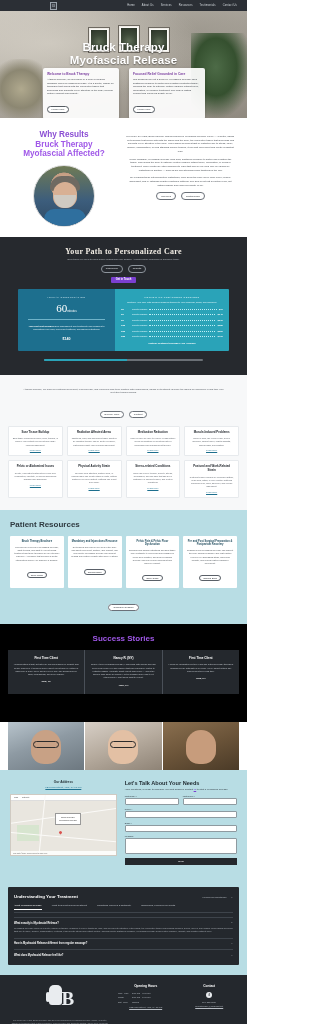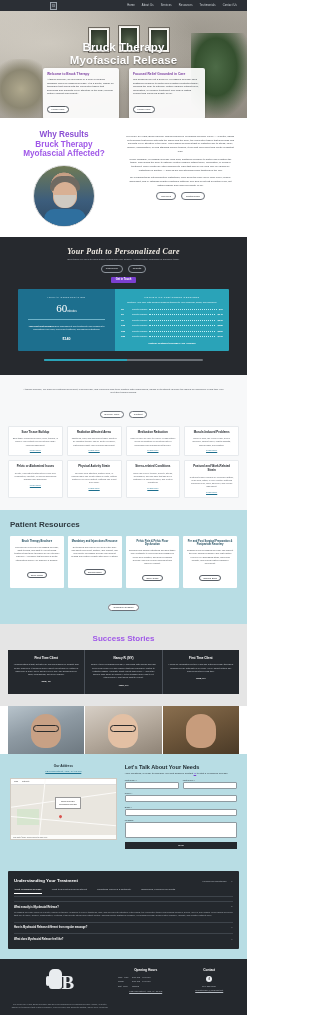--- a/index.html
+++ b/index.html
@@ -86,21 +86,21 @@
     border-radius:0 0 11px 11px; background:#cfcac2; }
   .portrait .shirt { position:absolute; left:10px; top:43px; width:42px; height:22px;
     border-radius:10px 10px 0 0; background:#2f6f9e; }
   .why-right { flex:1; padding-top:5px; }
   .why-right p { font-size:2.45px; line-height:3.7px; color:#41474e; text-align:center; margin-bottom:4px; }
   .why-btns { display:flex; gap:5px; justify-content:center; margin-top:5px; }
 
   
   .path { background:#26292e; padding:10px 10px 14px; }
   .path h2 { text-align:center; color:#f1ece4; font-family:"Liberation Serif", serif;
-    font-style:italic; font-size:8px; letter-spacing:.3px; }
+    font-size:8px; letter-spacing:.3px; }
   .path p { text-align:center; color:#b9bec4; font-size:2.4px; line-height:3.4px; margin-top:2px; }
   .path-btns { display:flex; gap:5px; justify-content:center; margin-top:4px; }
   .pill-dark { border:0.4px solid #8d949c; border-radius:5px; font-size:2.5px; color:#e6e9ec;
     padding:1.2px 4px; }
   .cta-purple { display:block; margin:4px auto 0; width:fit-content; background:#7b3fd1; color:#fff;
     font-size:2.6px; padding:1.6px 5px; border-radius:1px; font-weight:bold; }
   .price-card { margin:6px 8px 0; display:flex; border-radius:1px; overflow:hidden; }
   .pc-left { width:46%; background:#1d6f8e; padding:7px 6px; text-align:center; }
   .pc-left .lbl { font-size:2.5px; color:#cfe9f3; letter-spacing:.5px; }
   .pc-left .big { font-family:"Liberation Serif", serif; font-size:11px; color:#ffffff; margin-top:3px; }
@@ -139,21 +139,21 @@
   .resources h2 { text-align:left; font-size:8px; color:#2f3a40; font-weight:bold; }
   .res-grid { display:grid; grid-template-columns:repeat(4,1fr); gap:4px; margin-top:7px; }
   .rescard { background:#fff; border-radius:1px; padding:4px 3.5px 5px; text-align:center; }
   .rescard h5 { font-size:2.6px; line-height:3.4px; color:#1f4a5c; font-weight:bold; }
   .rescard p { font-size:2.2px; line-height:3.2px; color:#4b5258; margin-top:2.5px; }
   .resbtn { display:inline-block; margin-top:3px; border:0.4px solid #5a6068; border-radius:4px;
     font-size:2.3px; padding:1px 3px; color:#22272d; }
   .center-pill { text-align:center; margin-top:6px; }
 
   
-  .stories { background:#e5e5e5; padding:10px 8px 12px; }
+  .stories { background:#000000; padding:10px 8px 28px; }
   .stories h2 { text-align:center; font-size:8px; color:#a058e8; font-weight:bold; }
   .story-grid { display:grid; grid-template-columns:repeat(3,1fr); gap:1px; margin-top:7px;
     background:#4a5058; }
   .story { background:#24282d; padding:6px 5px 7px; text-align:center; }
   .story h5 { font-size:3px; color:#ffffff; font-weight:bold; }
   .story p { font-size:2.2px; line-height:3.3px; color:#c9ced4; margin-top:3px; }
   .story .who { font-size:2.5px; color:#ffffff; font-weight:bold; margin-top:4px; }
 
   
   .photos { display:flex; gap:1px; height:48px; background:#fff; padding:0 8px; }

